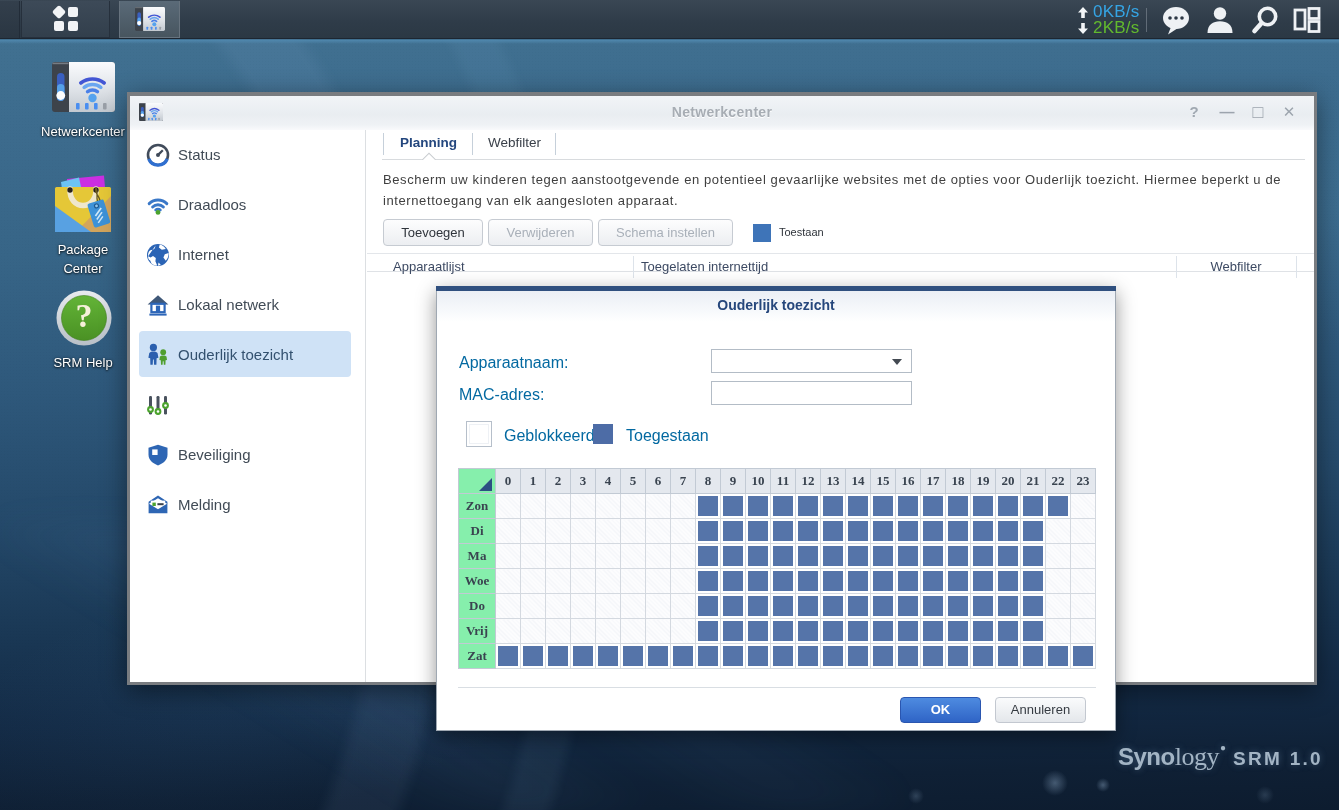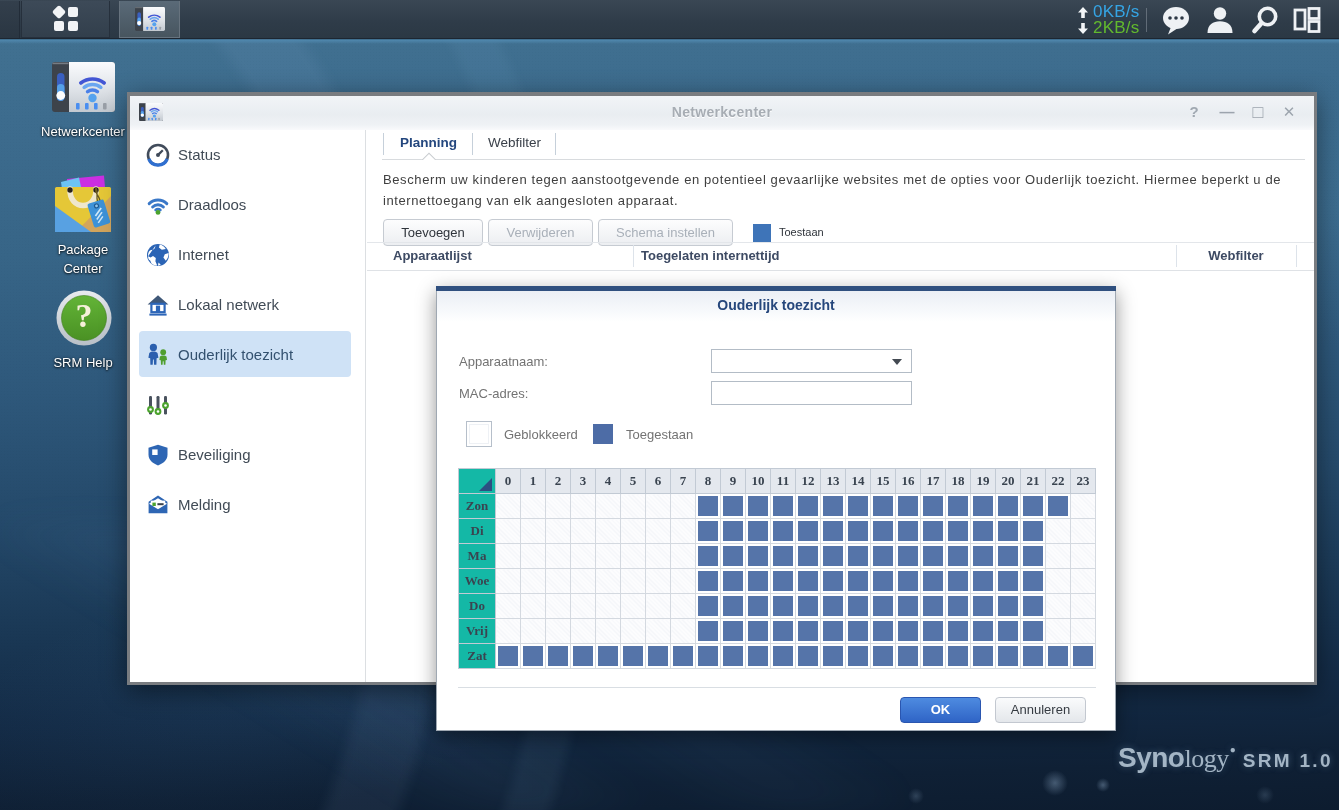--- a/index.html
+++ b/index.html
@@ -55,54 +55,54 @@
 #notch:before { content:""; position:absolute; left:3px; top:3px; width:10px; height:10px; background:#fff; border:1px solid #c9ccd0; transform:rotate(45deg); }
 
 #desc { position:absolute; left:16px; top:40px; width:935px; font-size:13px; line-height:20.5px; color:#404040; letter-spacing:.6px; }
 
 .btn { position:absolute; top:89px; height:27px; border:1px solid #c6cbd2; border-radius:4px;
   background:linear-gradient(#fdfdfe,#eceef1); font-size:13px; line-height:25px; text-align:center; color:#2f343b; }
 .btn.dis { color:#a9b0b9; }
 #allowsq { position:absolute; left:386px; top:94px; width:18px; height:18px; background:#3e74b8; }
 #allowlb { position:absolute; left:412px; top:89px; height:27px; line-height:27px; font-size:11px; color:#2f343b; }
 
-#thead { position:absolute; left:0; top:112px; width:947px; height:29px; border-top:1px solid #e3e6ea; border-bottom:1px solid #dfe2e6;font-weight:bold; }
+#thead { position:absolute; left:0; top:123px; width:947px; height:19px; border-top:1px solid #e3e6ea; border-bottom:1px solid #dfe2e6; }
 #thead .th { position:absolute; top:0; height:25px; line-height:26px; font-size:13px; color:#3d4a63; }
 .thsep { position:absolute; top:2px; width:1px; height:22px; background:#dde3ea; }
 
 
 #dlg { position:absolute; left:436px; top:286px; width:680px; height:445px; background:#fff;
   border:1px solid #9fa8b2; border-top:none; box-shadow:0 6px 18px rgba(0,0,0,.42); }
 #dlgtop { position:absolute; left:-1px; top:0; width:680px; height:5px; background:#30507f; }
 #dlghead { position:absolute; left:0; top:5px; width:678px; height:31px;
   background:linear-gradient(#ebeff5,#f8fafc 70%,#fff); text-align:center; line-height:29px;
   font-weight:bold; font-size:14px; color:#26477c; }
-.dlb { position:absolute; left:22px; font-size:13px; color:#737373; }
+.dlb { position:absolute; left:22px; font-size:16px; color:#0369a1; }
 .fld { position:absolute; left:274px; width:201px; height:24px; border:1px solid #b3bcc6; background:#fff; }
 #ddtri { position:absolute; right:9px; top:9px; width:0; height:0; border-left:5px solid transparent; border-right:5px solid transparent; border-top:6px solid #434a52; }
 #legendwhite { position:absolute; left:29px; top:135px; width:26px; height:26px; border:1px solid #b6bfca; background:#fff; box-shadow:inset 0 0 0 2px #fff, inset 0 0 0 3px #eef1f5; }
 #legendblue { position:absolute; left:156px; top:138px; width:20px; height:20px; background:#4d6ca6; }
 
 #grid { position:absolute; left:21px; top:182px; border:1px solid #aab4c0; border-collapse:collapse; }
 #grid td { padding:0; box-sizing:content-box; }
 .gh { width:24px; height:24px; background:#e4e8ee; border:1px solid #c2cad4; font-family:"Liberation Serif",serif; font-weight:bold; font-size:13px; color:#3a4450; text-align:center; }
-.gd { width:36px; height:24px; background:#14b8a6; border:1px solid #c2cad4; font-family:"Liberation Serif",serif; font-weight:bold; font-size:13px; color:#3a4450; text-align:center; }
+.gd { width:36px; height:24px; background:#86efac; border:1px solid #c2cad4; font-family:"Liberation Serif",serif; font-weight:bold; font-size:13px; color:#3a4450; text-align:center; }
 .gc { width:24px; height:24px; border:1px solid #d4d9e0; background:#fdfdfe; }
 .gc.tx { background-image:repeating-linear-gradient(45deg, rgba(203,214,229,.20) 0 1px, rgba(255,255,255,0) 1px 3px); }
 .gc.on { background:#5574a9; box-shadow:inset 0 0 0 2px #fff; }
 #cornertri { position:relative; width:0; height:0; border-left:13px solid transparent; border-bottom:13px solid #2c4f82; margin-left:20px; margin-top:7px; }
 #dlgsep { position:absolute; left:21px; top:401px; width:638px; height:1px; background:#d9dee3; }
 #okbtn { position:absolute; left:463px; top:411px; width:81px; height:26px; border:1px solid #2a56b0; border-radius:4px;
   background:linear-gradient(#4e8be0,#2f64c6); color:#fff; font-weight:bold; font-size:13px; line-height:24px; text-align:center; }
 #cancelbtn { position:absolute; left:558px; top:411px; width:91px; height:26px; border:1px solid #c3c8d0; border-radius:4px;
   background:linear-gradient(#fafbfc,#e4e7eb); color:#363b42; font-size:13px; line-height:24px; text-align:center; }
 
 
 #logo { position:absolute; left:1118px; top:742px; color:rgba(182,199,214,.88); white-space:nowrap; text-shadow:0 0 7px rgba(140,180,220,.35); }
-#logo .syn1 { font-family:"Liberation Sans",sans-serif; font-weight:bold; font-size:28px; letter-spacing:-0.5px; }
+#logo .syn1 { font-family:"Liberation Sans",sans-serif; font-weight:bold; font-size:24px; letter-spacing:-0.5px; }
 #logo .syn2 { font-family:"Liberation Serif",serif; font-size:26px; letter-spacing:-0.5px; }
 #logo .reg { font-size:10px; vertical-align:14px; margin-left:1px; }
 #logo .srm { font-family:"Liberation Sans",sans-serif; font-weight:bold; font-size:19px; letter-spacing:2.3px; margin-left:7px; }
 .bokeh { position:absolute; border-radius:50%; background:radial-gradient(circle, rgba(170,200,230,.35), rgba(170,200,230,0) 70%); }
 </style>
 </head>
 <body>
 <div id="stage">
   <div class="arc" id="arc1"></div>
   <div class="arc" id="arc2"></div>

